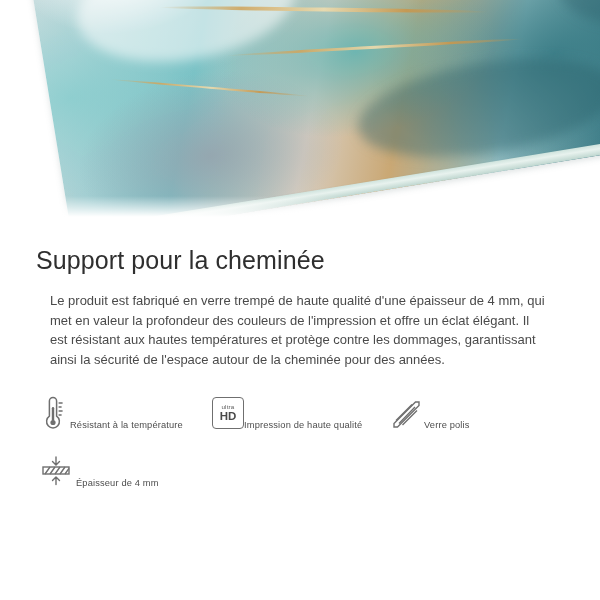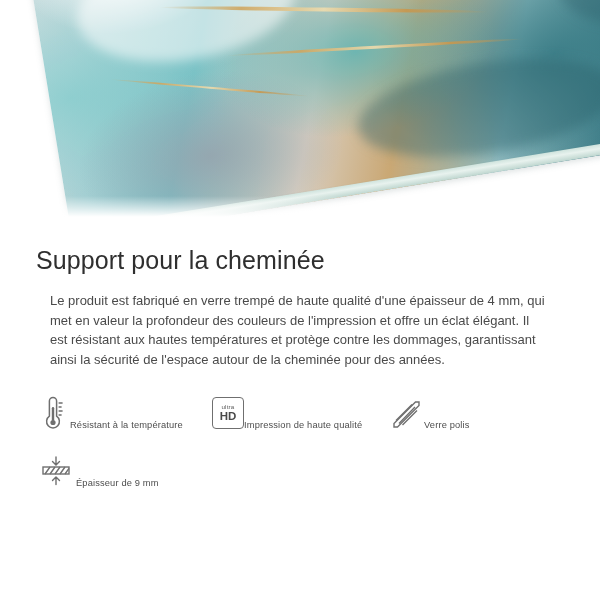--- a/index.html
+++ b/index.html
@@ -270,20 +270,20 @@
 
       <div class="feature">
         <div class="ic">
           <svg width="40" height="36" viewBox="0 0 40 36" fill="none" stroke="#6f6f6f" stroke-width="1.4">
             <path d="M20 4v7.5M16.5 8.5 20 12l3.5-3.5" stroke-linecap="round"></path>
             <rect x="7" y="14" width="26" height="7"></rect>
             <path d="M9 21l5-7M14 21l5-7M19 21l5-7M24 21l5-7M29 21l4-5.6"></path>
             <path d="M20 31.5V24M16.5 27.5 20 24l3.5 3.5" stroke-linecap="round"></path>
           </svg>
         </div>
-        <div class="cap">Épaisseur de 9 mm</div>
+        <div class="cap">Épaisseur de 4 mm</div>
       </div>
 
     </div>
   </div>
 
   <div class="footer-bar"></div>
 </div>
 
 </body></html>

